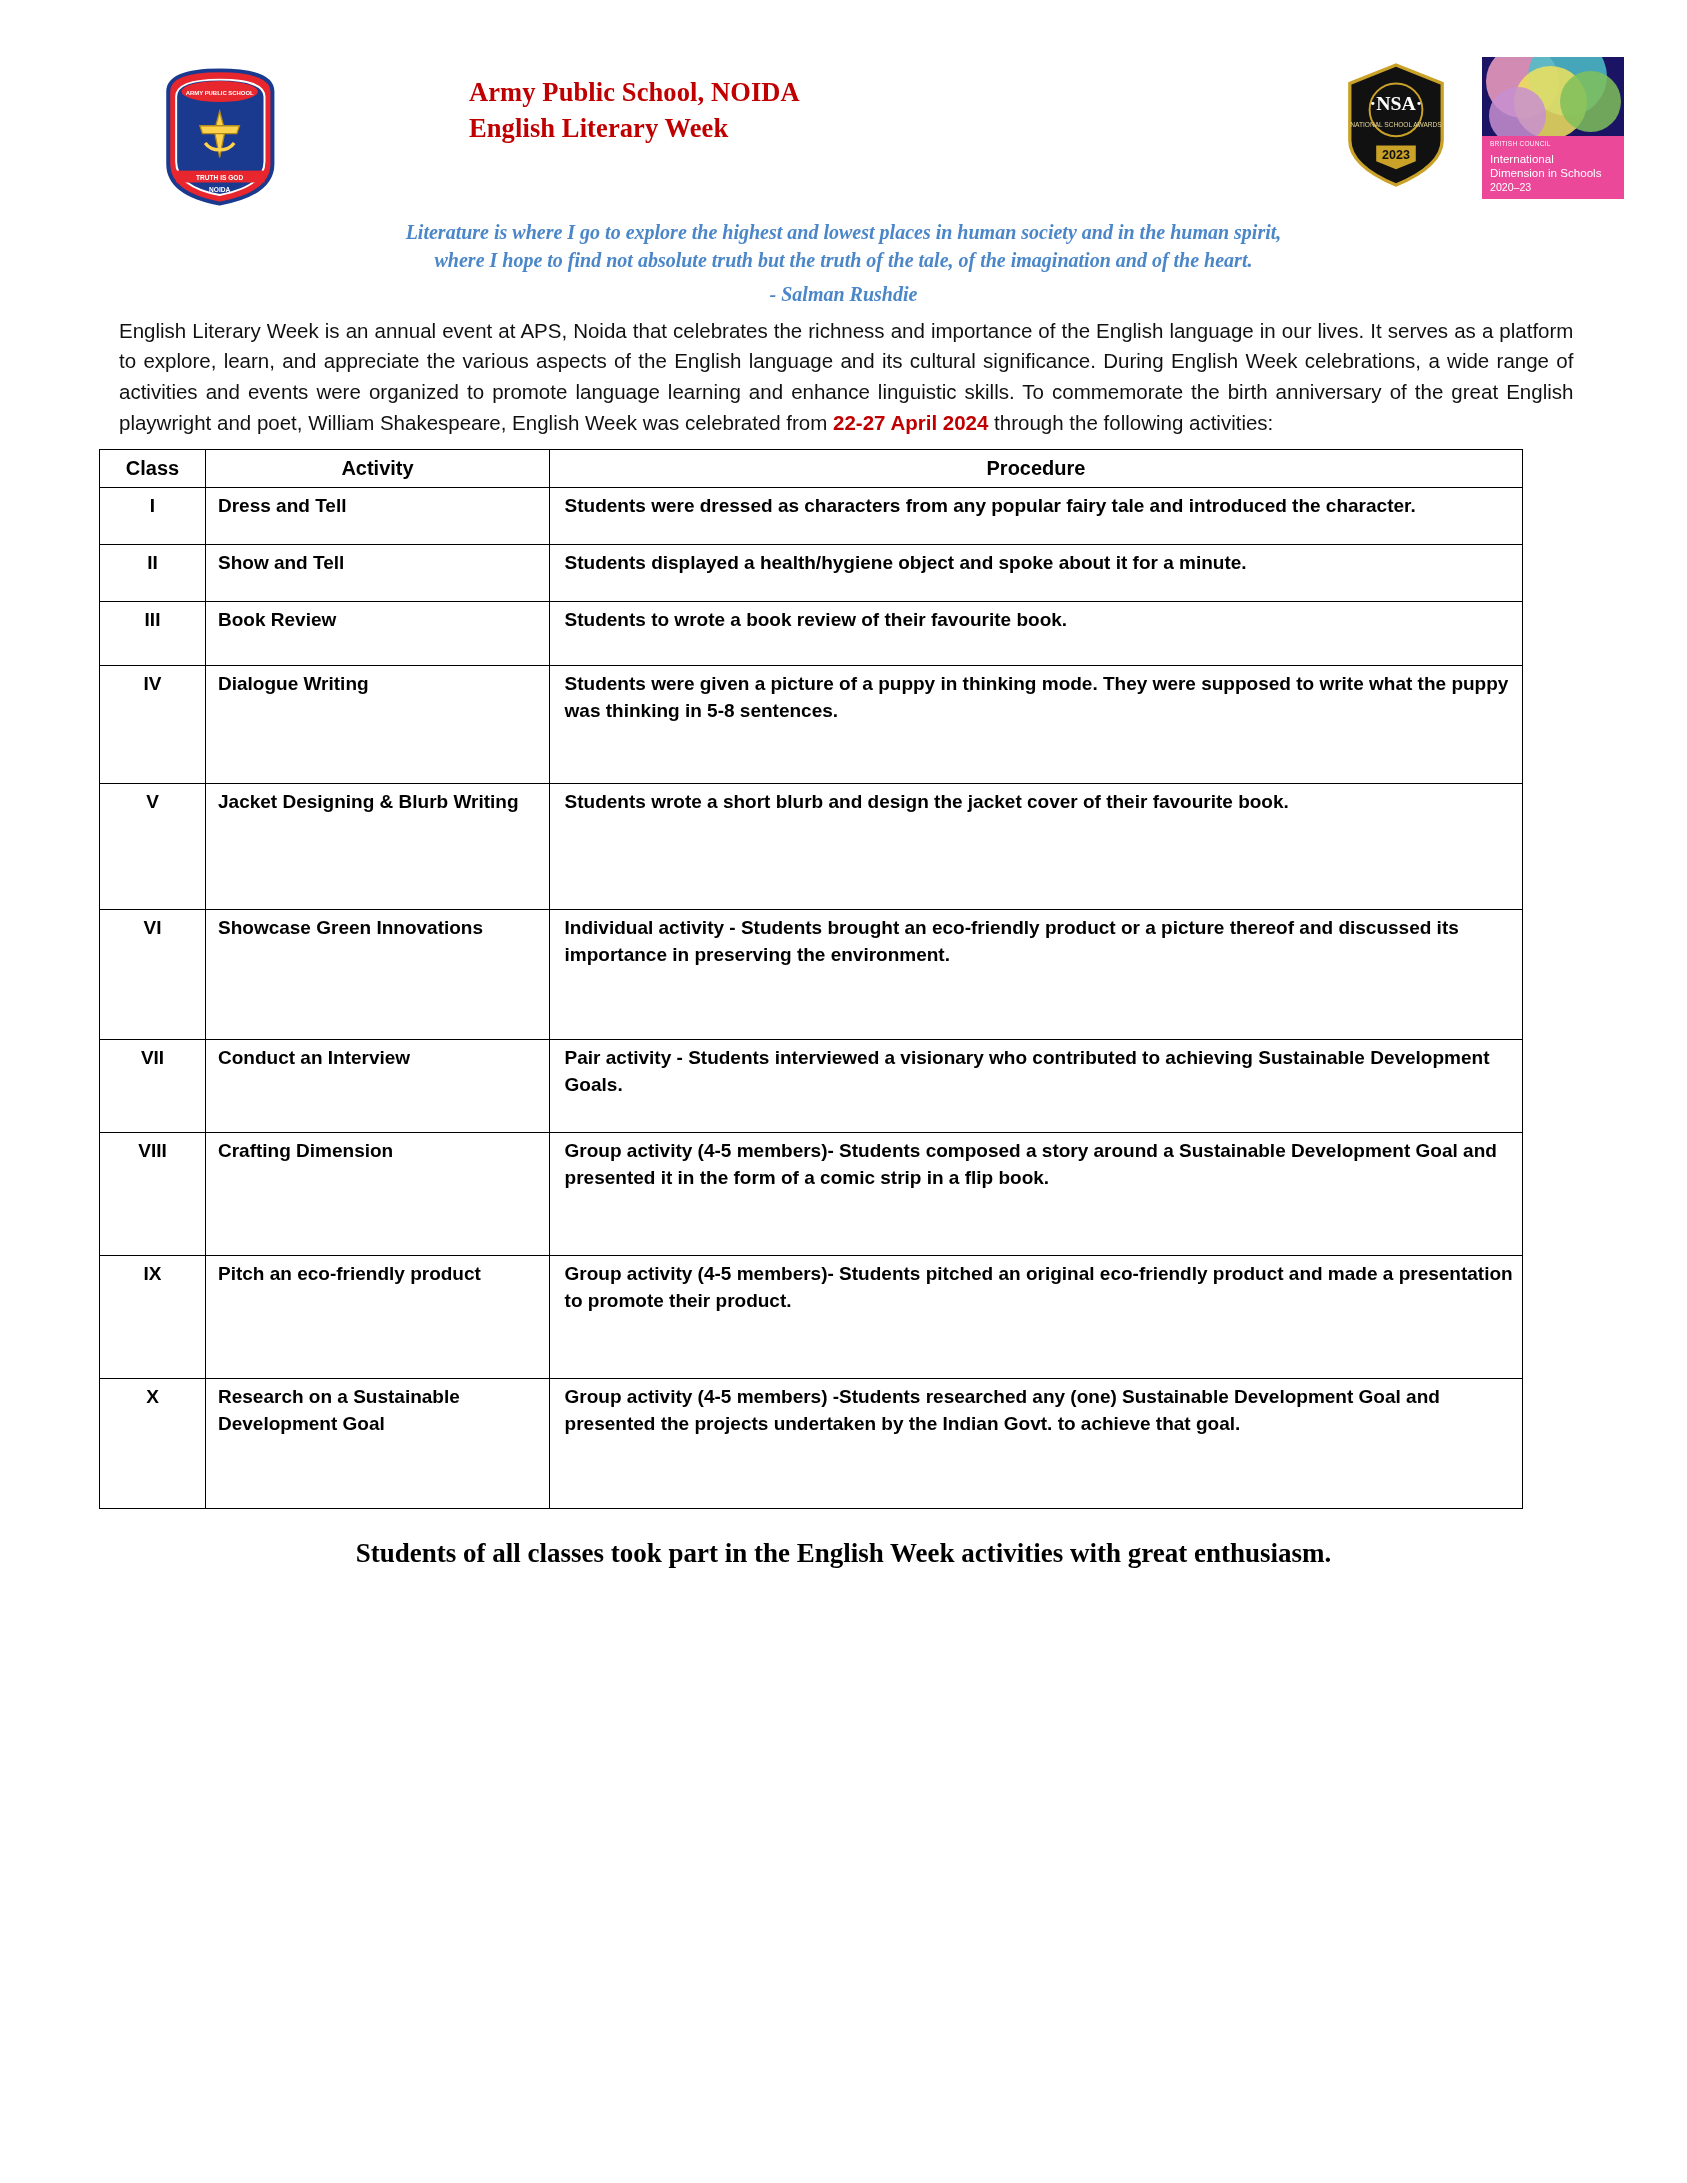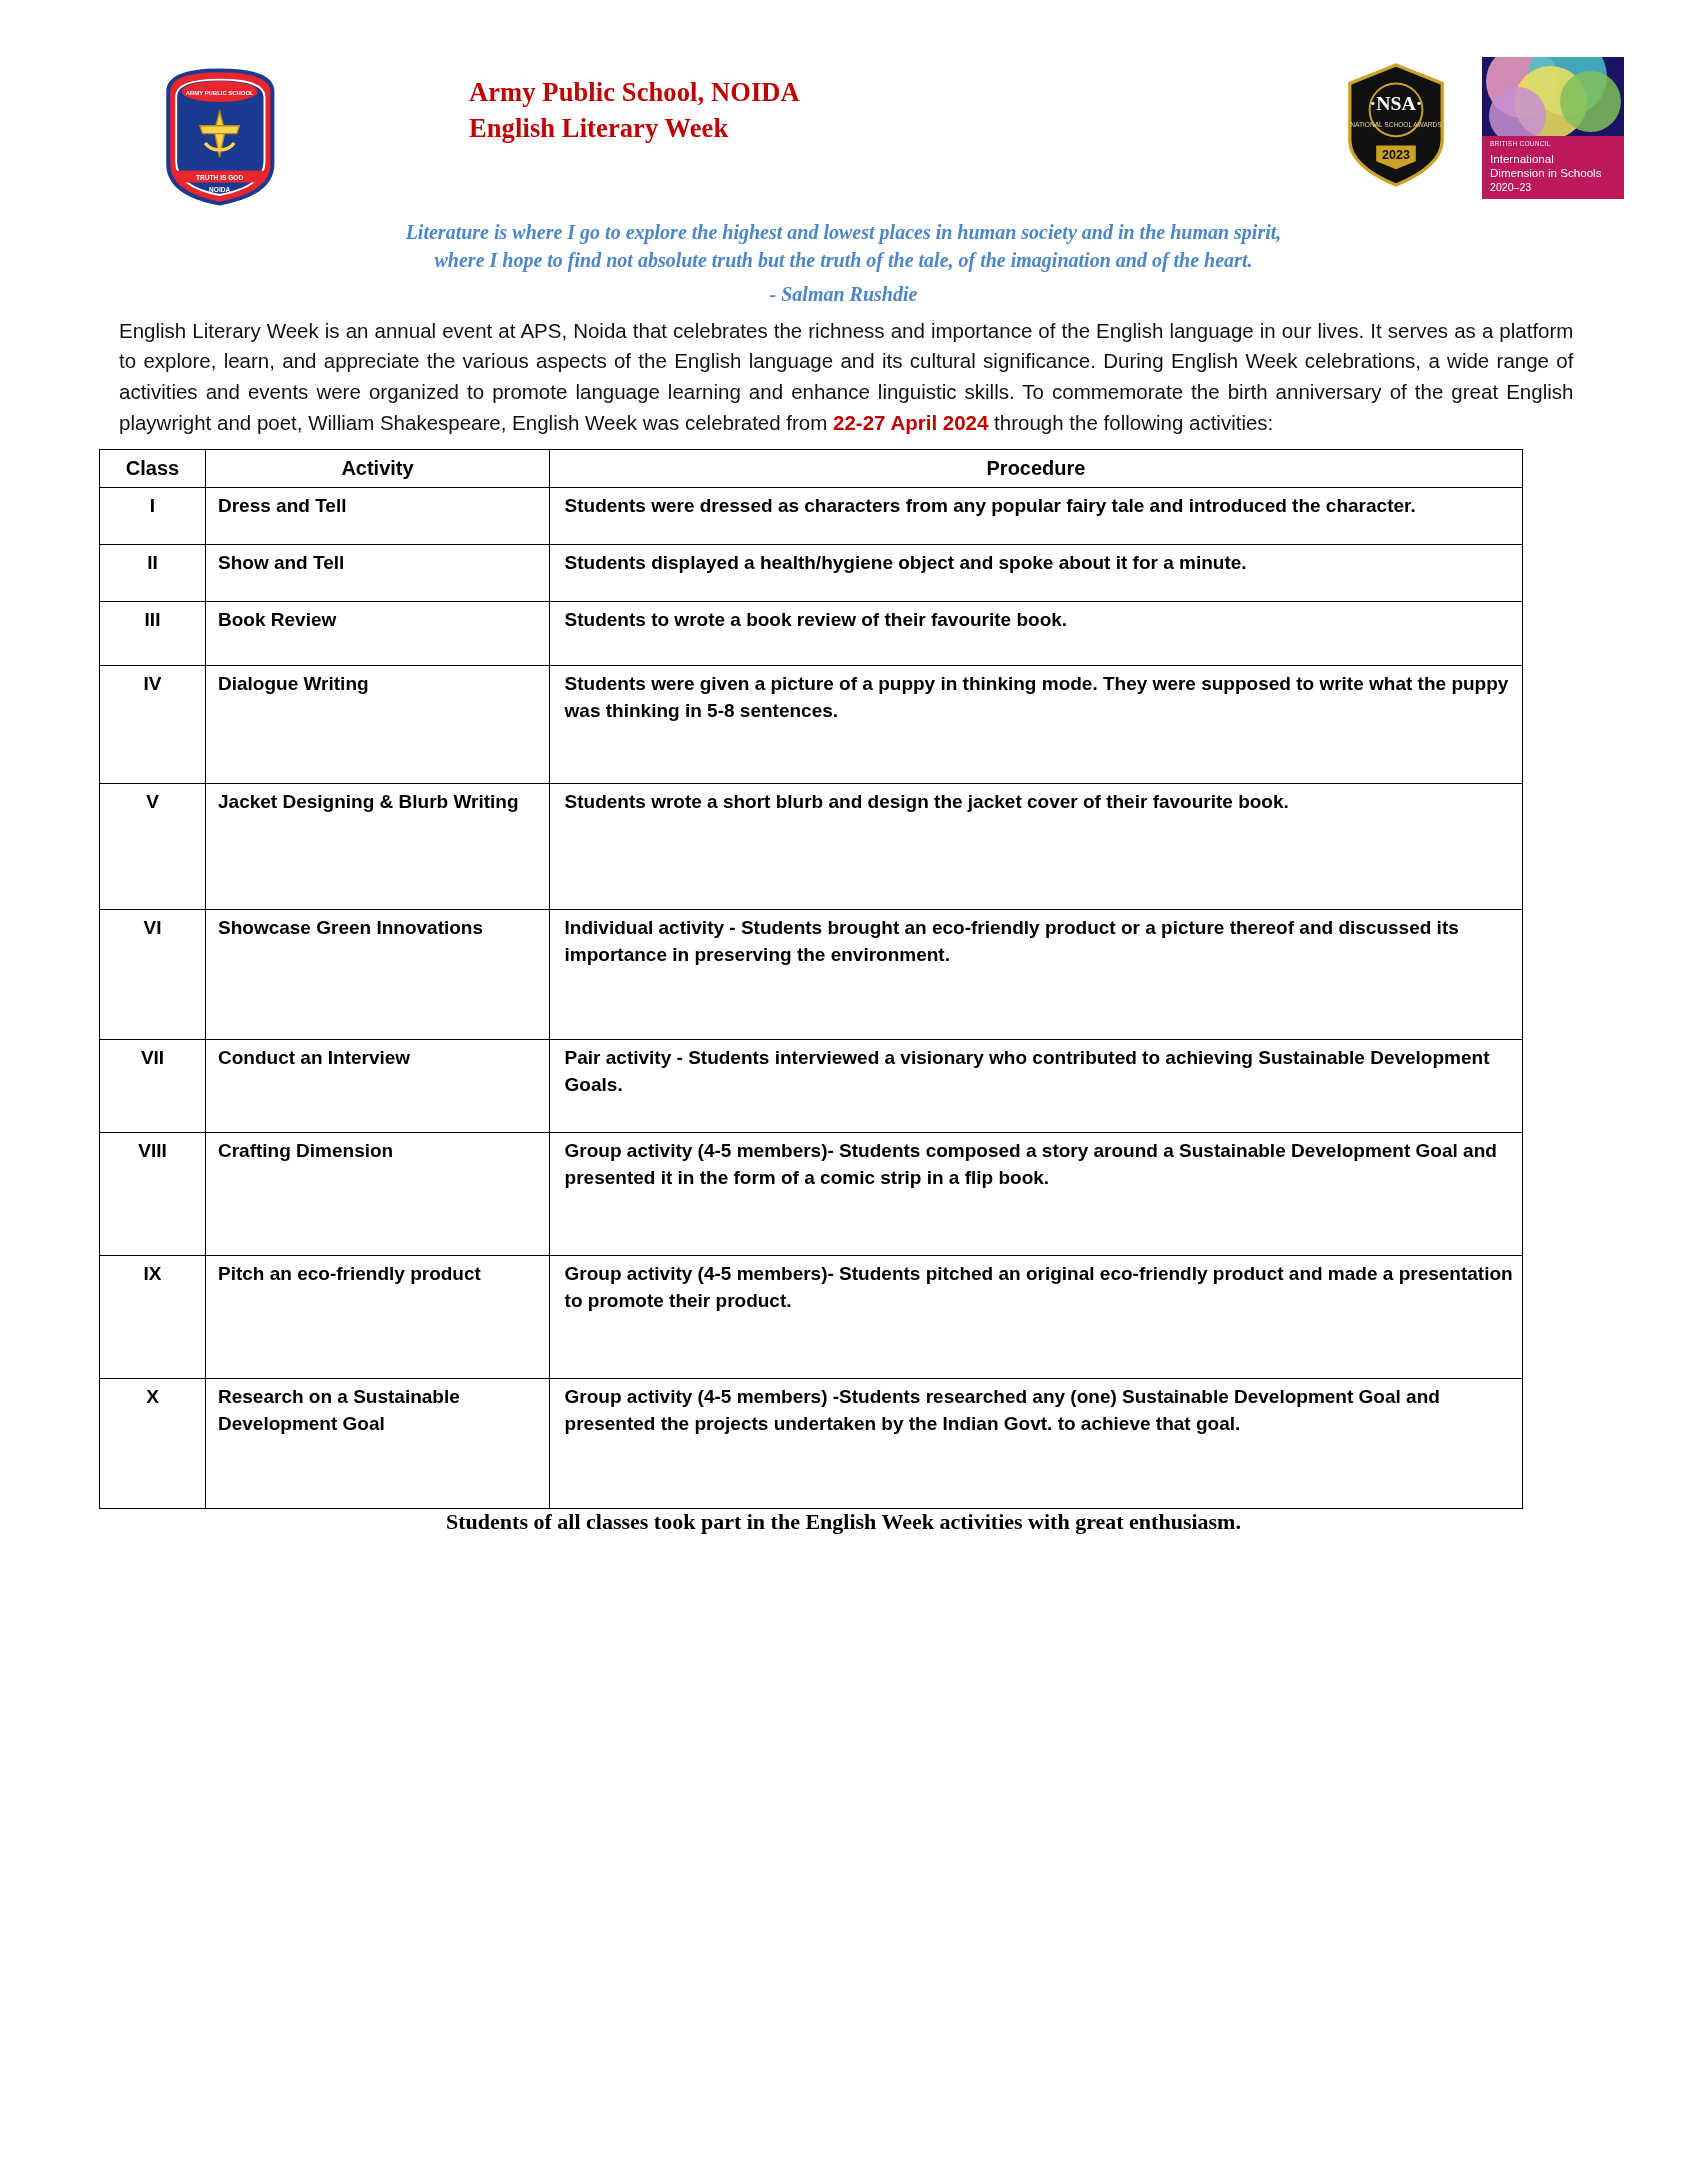--- a/index.html
+++ b/index.html
@@ -61,21 +61,21 @@
     top: 14.6px;
     width: 132px;
     height: 129px;
   }
   .idis-badge {
     position: absolute;
     left: 1383px;
     top: 10.6px;
     width: 142px;
     height: 142px;
-    background: #be185d;
+    background: #ec4899;
     color: #ffffff;
     box-sizing: border-box;
     overflow: hidden;
   }
   .idis-top {
     position: relative;
     height: 79px;
     background: #1b1464;
     overflow: hidden;
   }
@@ -161,24 +161,25 @@
   td.act-cell {
     padding: 5.3px 6.6px 5.3px 12px;
   }
   td.proc-cell {
     padding: 5.3px 9.3px 5.3px 14.6px;
   }
   .indent-proc { padding-left: 24px; }
 
   
   .footer-line {
+    margin-top: 29px;
     text-align: center;
     font-family: "Liberation Serif", serif;
     font-weight: bold;
-    font-size: 22px;
+    font-size: 27px;
     color: #000000;
   }
 </style>
 </head>
 <body>
 
 <div class="page">
 
   <div class="header">
 

